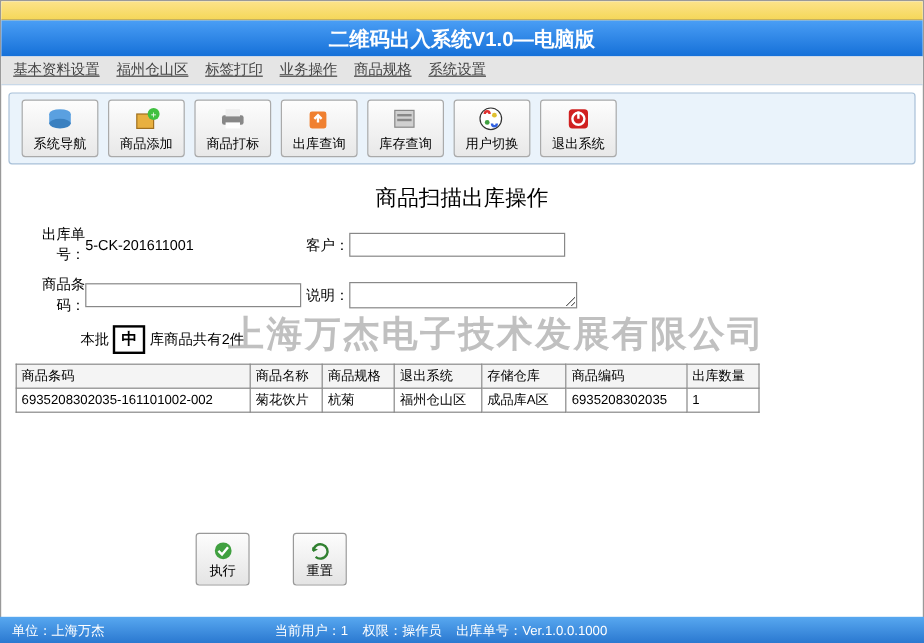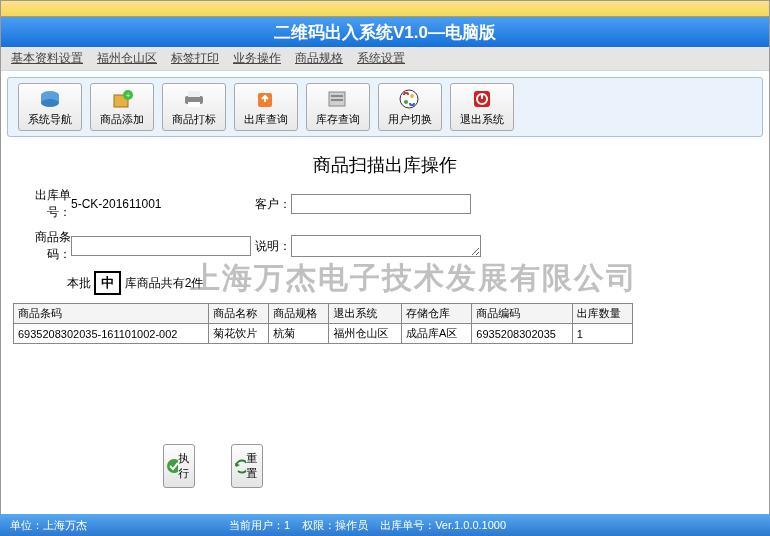--- a/index.html
+++ b/index.html
@@ -18,21 +18,21 @@
 .field { border: 1px solid #888; height: 20px; padding: 1px 4px; font-size: 12px; }
 .field-long { width: 180px; }
 .field-text { width: 190px; height: 22px; }
 .info-line { margin: 4px 0 8px 54px; }
 .infobox { display: inline-block; border: 2px solid #000; padding: 1px 5px; font-weight: bold; font-size: 13px; }
 table { border-collapse: collapse; width: 620px; font-size: 11px; }
 th, td { border: 1px solid #888; padding: 2px 4px; text-align: left; white-space: nowrap; overflow: hidden; }
 th { background: #f4f4f4; font-weight: normal; }
 .col-code { width: 172px; } .col-name { width: 52px; } .col-spec { width: 30px; } .col-origin { width: 48px; } .col-wh { width: 62px; } .col-cid { width: 82px; } .col-qty { width: 48px; }
 .btn-row { margin-top: 100px; display: flex; gap: 36px; padding-left: 150px; }
-.action-btn { width: 32px; height: 44px; background: linear-gradient(#fdfdfd,#e4e4e4); border: 1px solid #999; border-radius: 3px; display: flex; flex-direction: row; align-items: center; justify-content: center; cursor: pointer; font-size: 11px; gap: 0; }
+.action-btn { width: 45px; height: 44px; background: linear-gradient(#fdfdfd,#e4e4e4); border: 1px solid #999; border-radius: 3px; display: flex; flex-direction: column; align-items: center; justify-content: center; cursor: pointer; font-size: 11px; gap: 0; }
 .status-bar { position: absolute; bottom: 0; left: 0; right: 0; height: 22px; background: linear-gradient(#58a8f0,#2a78d0); color: #fff; display: flex; align-items: center; padding: 4px 10px; font-size: 11px; gap: 12px; }
 .watermark { position: absolute; top: 258px; left: 190px; font-size: 30px; color: rgba(130,130,130,0.5); pointer-events: none; font-weight: bold; letter-spacing: 2px; }
 .watermark2 { position: absolute; bottom: 4px; right: 12px; font-size: 12px; color: rgba(180,180,180,0.9); pointer-events: none; }
 </style>
 </head>
 <body>
 
 <div class="top-bar"></div>
 
 <div class="title-bar">

